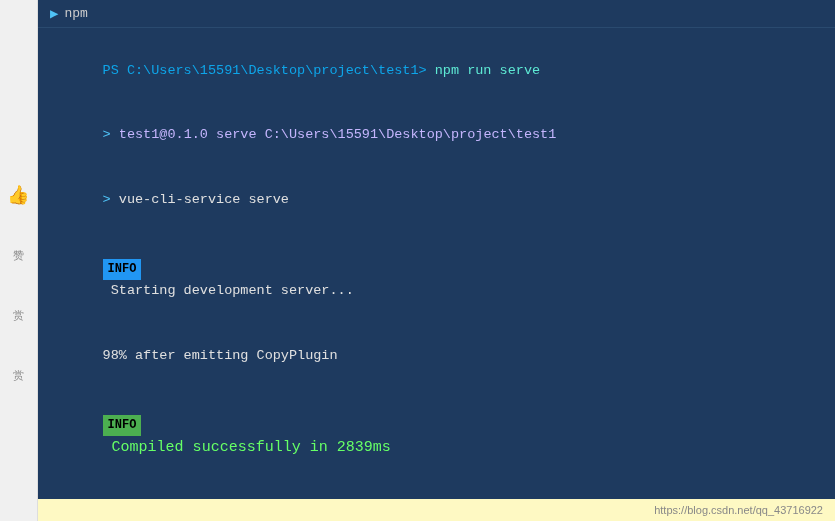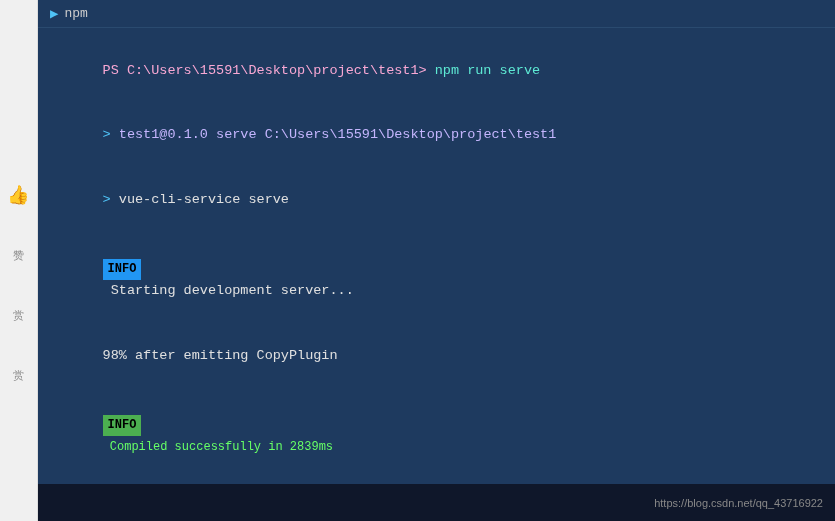--- a/index.html
+++ b/index.html
@@ -99,28 +99,28 @@
       background: #4caf50;
       color: #000;
       font-weight: bold;
       font-size: 12px;
       padding: 1px 5px;
       display: inline-block;
     }
 
     .done-text {
       color: #66ff66;
-      font-size: 12px;
+      font-size: 15px;
       font-family: 'Courier New', Courier, monospace;
     }
 
     
     .footer {
-      height: 37px;
-      background: #0f172a;
+      height: 22px;
+      background: #fef9c3;
       display: flex;
       align-items: center;
       justify-content: flex-end;
       padding: 0 12px;
     }
 
     .footer-url {
       color: #888;
       font-size: 11px;
       font-family: Arial, sans-serif;
@@ -143,21 +143,21 @@
 <div class="main">
 
   <div class="title-bar">
     <span class="title-bar-icon">▶</span>
     <span class="title-bar-text">npm</span>
   </div>
 
   <div class="terminal">
 
     <div class="terminal-line">
-      <span style="color:#f9a8d4;">PS C:\Users\15591\Desktop\project\test1&gt; </span><span style="color:#5eead4;">npm run serve</span>
+      <span style="color:#0ea5e9;">PS C:\Users\15591\Desktop\project\test1&gt; </span><span style="color:#5eead4;">npm run serve</span>
     </div>
 
     <div class="terminal-line">
       <span style="color:#4fc3f7;">&gt;</span><span style="color:#c4b5fd;margin-top:48px;"> test1@0.1.0 serve C:\Users\15591\Desktop\project\test1</span>
     </div>
     <div class="terminal-line">
       <span style="color:#4fc3f7;">&gt;</span><span style="color:#e0e0e0;"> vue-cli-service serve</span>
     </div>
 
     <div class="terminal-line" style="margin-top:4px;">

